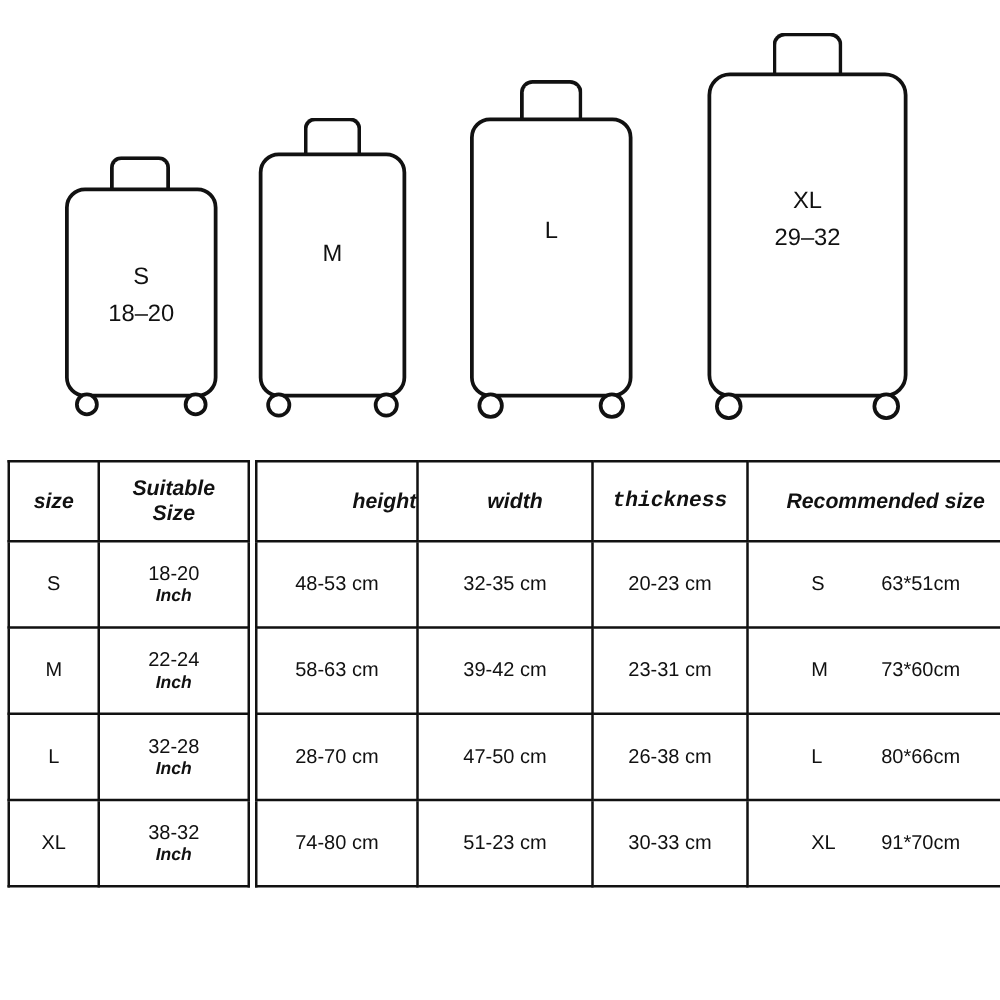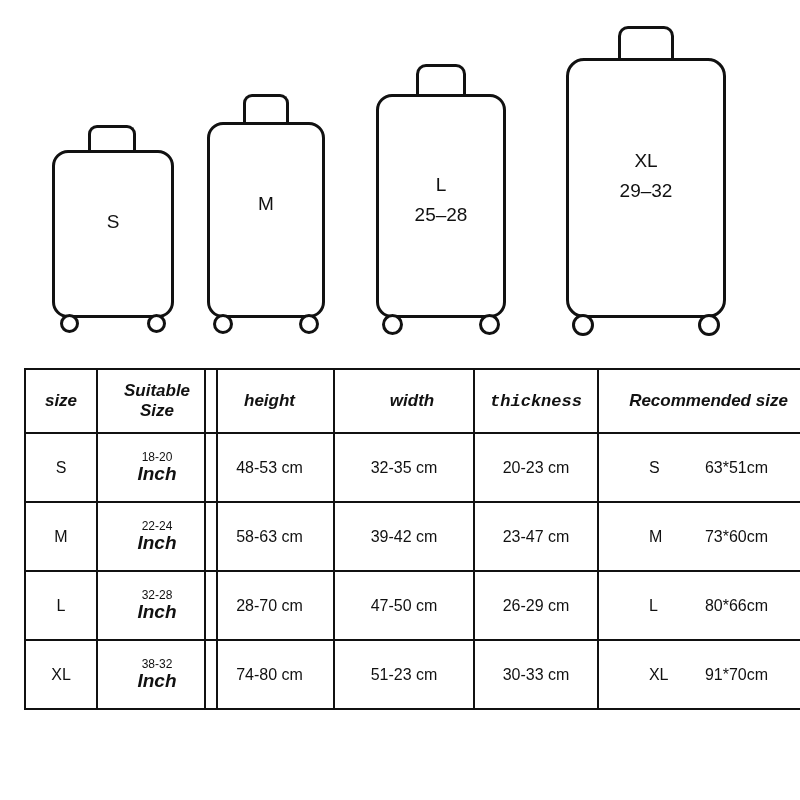--- a/index.html
+++ b/index.html
@@ -71,21 +71,21 @@
     font-size: 19px;
   }
   .bag .labels .inches {
     display: block;
     font-size: 19px;
   }
 
   
   .table-left {
     position: absolute;
-    left: 24px;
+    left: 6px;
     top: 368px;
     width: 190px;
     border-collapse: collapse;
     table-layout: fixed;
   }
   .table-right {
     position: absolute;
     left: 204px;
     top: 368px;
     width: 590px;
@@ -107,25 +107,25 @@
     font-style: italic;
     font-size: 17px;
   }
   .table-left tr { height: 69px; }
   .table-left tr.head-row { height: 64px; }
   .table-right tr { height: 69px; }
   .table-right tr.head-row { height: 64px; }
 
   .cell-two-line .line1 {
     display: block;
-    font-size: 12px;
+    font-size: 16px;
   }
   .cell-two-line .line2 {
     display: block;
-    font-size: 19px;
+    font-size: 14px;
     font-weight: bold;
     font-style: italic;
     margin-top: -1px;
   }
   .rec-cell {
     display: flex;
     align-items: center;
     justify-content: center;
     gap: 34px;
     height: 100%;
@@ -143,41 +143,41 @@
 
 <div class="stage">
 
   <div class="luggage-row">
 
     <div class="bag" style="left:52px; top:150px; width:122px; height:168px;">
       <div class="handle" style="left:36px; top:-25px; width:48px; height:28px; border-radius:9px 9px 0 0;"></div>
       <div class="body" style="border-radius:16px;"></div>
       <div class="labels">
         <span class="size">S</span>
+        <span class="inches">18–20</span>
       </div>
       <div class="wheel" style="left:8px; top:164px; width:19px; height:19px;"></div>
       <div class="wheel" style="left:95px; top:164px; width:19px; height:19px;"></div>
     </div>
 
     <div class="bag" style="left:207px; top:122px; width:118px; height:196px;">
       <div class="handle" style="left:36px; top:-28px; width:46px; height:31px; border-radius:9px 9px 0 0;"></div>
       <div class="body" style="border-radius:16px;"></div>
       <div class="labels">
         <span class="size">M</span>
       </div>
       <div class="wheel" style="left:6px; top:192px; width:20px; height:20px;"></div>
       <div class="wheel" style="left:92px; top:192px; width:20px; height:20px;"></div>
     </div>
 
     <div class="bag" style="left:376px; top:94px; width:130px; height:224px;">
       <div class="handle" style="left:40px; top:-30px; width:50px; height:33px; border-radius:10px 10px 0 0;"></div>
       <div class="body" style="border-radius:16px;"></div>
       <div class="labels">
         <span class="size">L</span>
-        <span class="inches">25–28</span>
       </div>
       <div class="wheel" style="left:6px; top:220px; width:21px; height:21px;"></div>
       <div class="wheel" style="left:103px; top:220px; width:21px; height:21px;"></div>
     </div>
 
     <div class="bag" style="left:566px; top:58px; width:160px; height:260px;">
       <div class="handle" style="left:52px; top:-32px; width:56px; height:35px; border-radius:10px 10px 0 0;"></div>
       <div class="body" style="border-radius:18px;"></div>
       <div class="labels">
         <span class="size">XL</span>
@@ -225,51 +225,51 @@
         <span class="line1">38-32</span>
         <span class="line2">Inch</span>
       </td>
     </tr>
   </tbody>
     </table>
 
   <table class="table-right">
     <tbody>
         <tr class="head-row">
-      <th style="width:127px;">height</th>
+      <th style="width:127px;text-align:right;">height</th>
       <th style="width:122px;padding-left:16px;">width</th>
       <th style="width:122px;font-family:Liberation Mono, monospace;">thickness</th>
       <th style="width:219px;">Recommended size</th>
     </tr>
     <tr>
       <td>48-53 cm</td>
       <td>32-35 cm</td>
       <td>20-23 cm</td>
       <td>
         <div class="rec-cell">
           <span class="rec-size">S</span>
           <span class="rec-dim">63*51cm</span>
         </div>
       </td>
     </tr>
     <tr>
       <td>58-63 cm</td>
       <td>39-42 cm</td>
-      <td>23-47 cm</td>
+      <td>23-31 cm</td>
       <td>
         <div class="rec-cell">
           <span class="rec-size">M</span>
           <span class="rec-dim">73*60cm</span>
         </div>
       </td>
     </tr>
     <tr>
       <td>28-70 cm</td>
       <td>47-50 cm</td>
-      <td>26-29 cm</td>
+      <td>26-38 cm</td>
       <td>
         <div class="rec-cell">
           <span class="rec-size">L</span>
           <span class="rec-dim">80*66cm</span>
         </div>
       </td>
     </tr>
     <tr>
       <td>74-80 cm</td>
       <td>51-23 cm</td>

